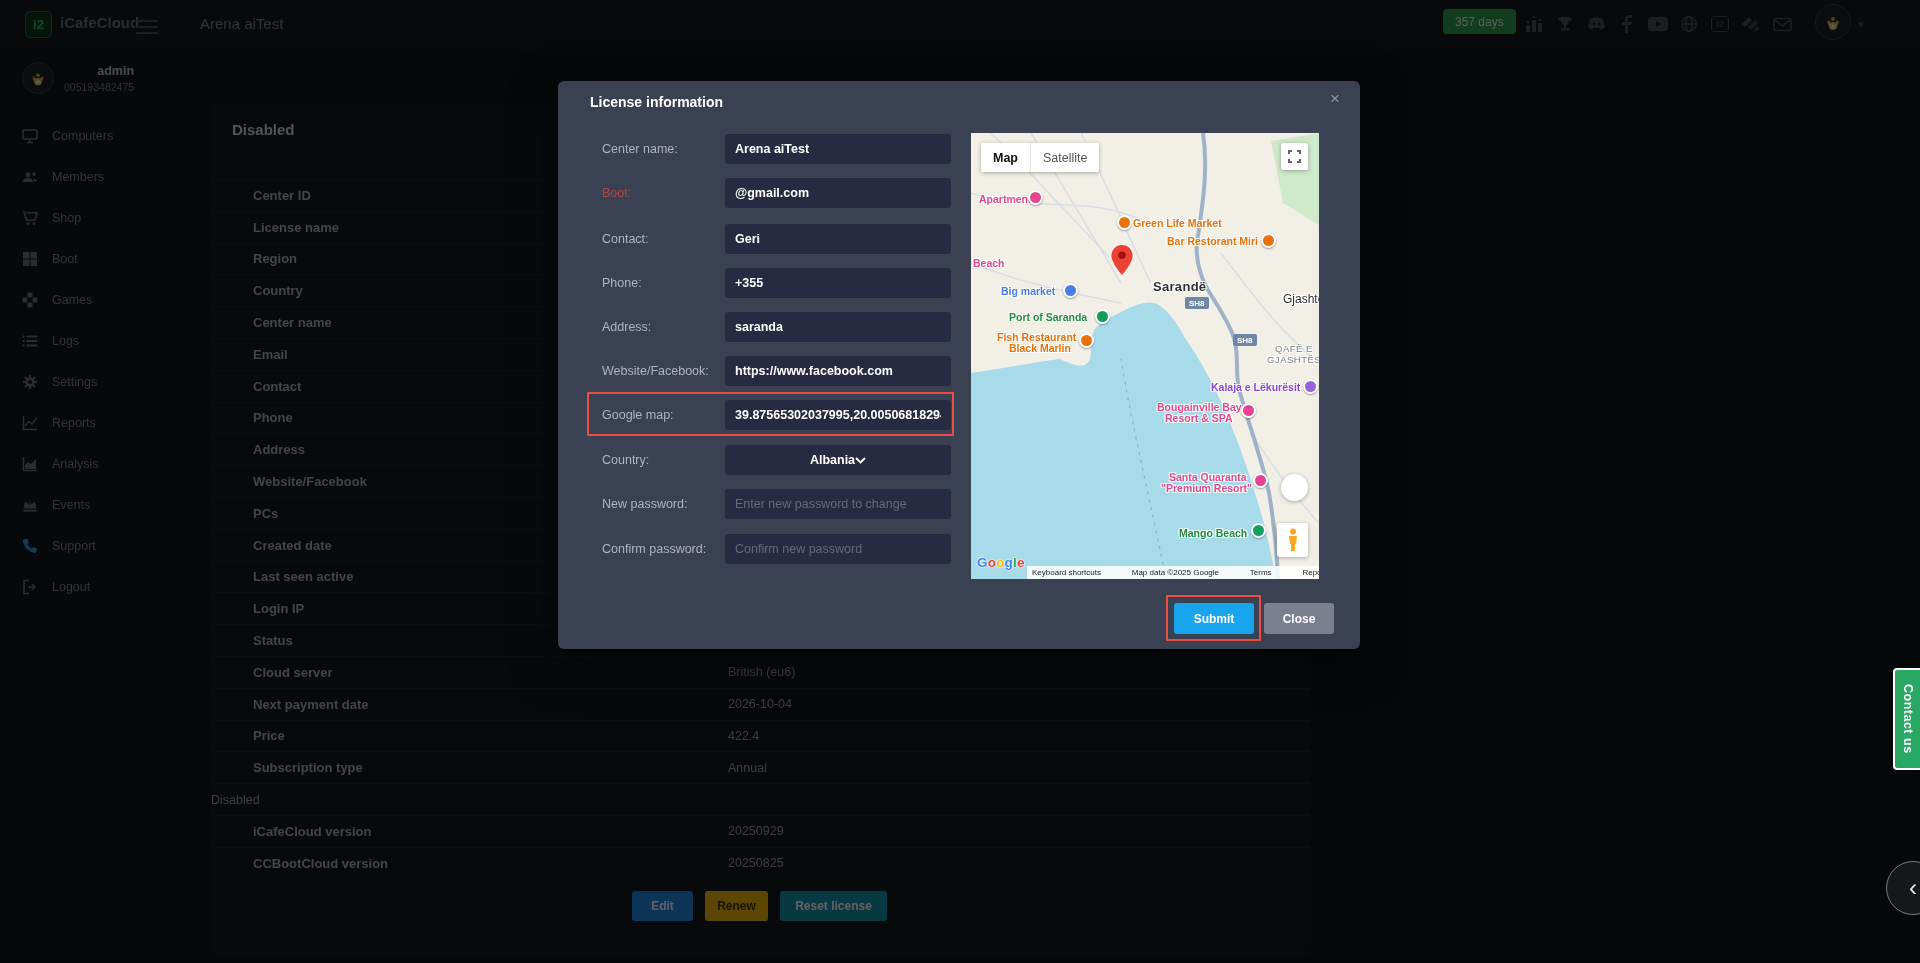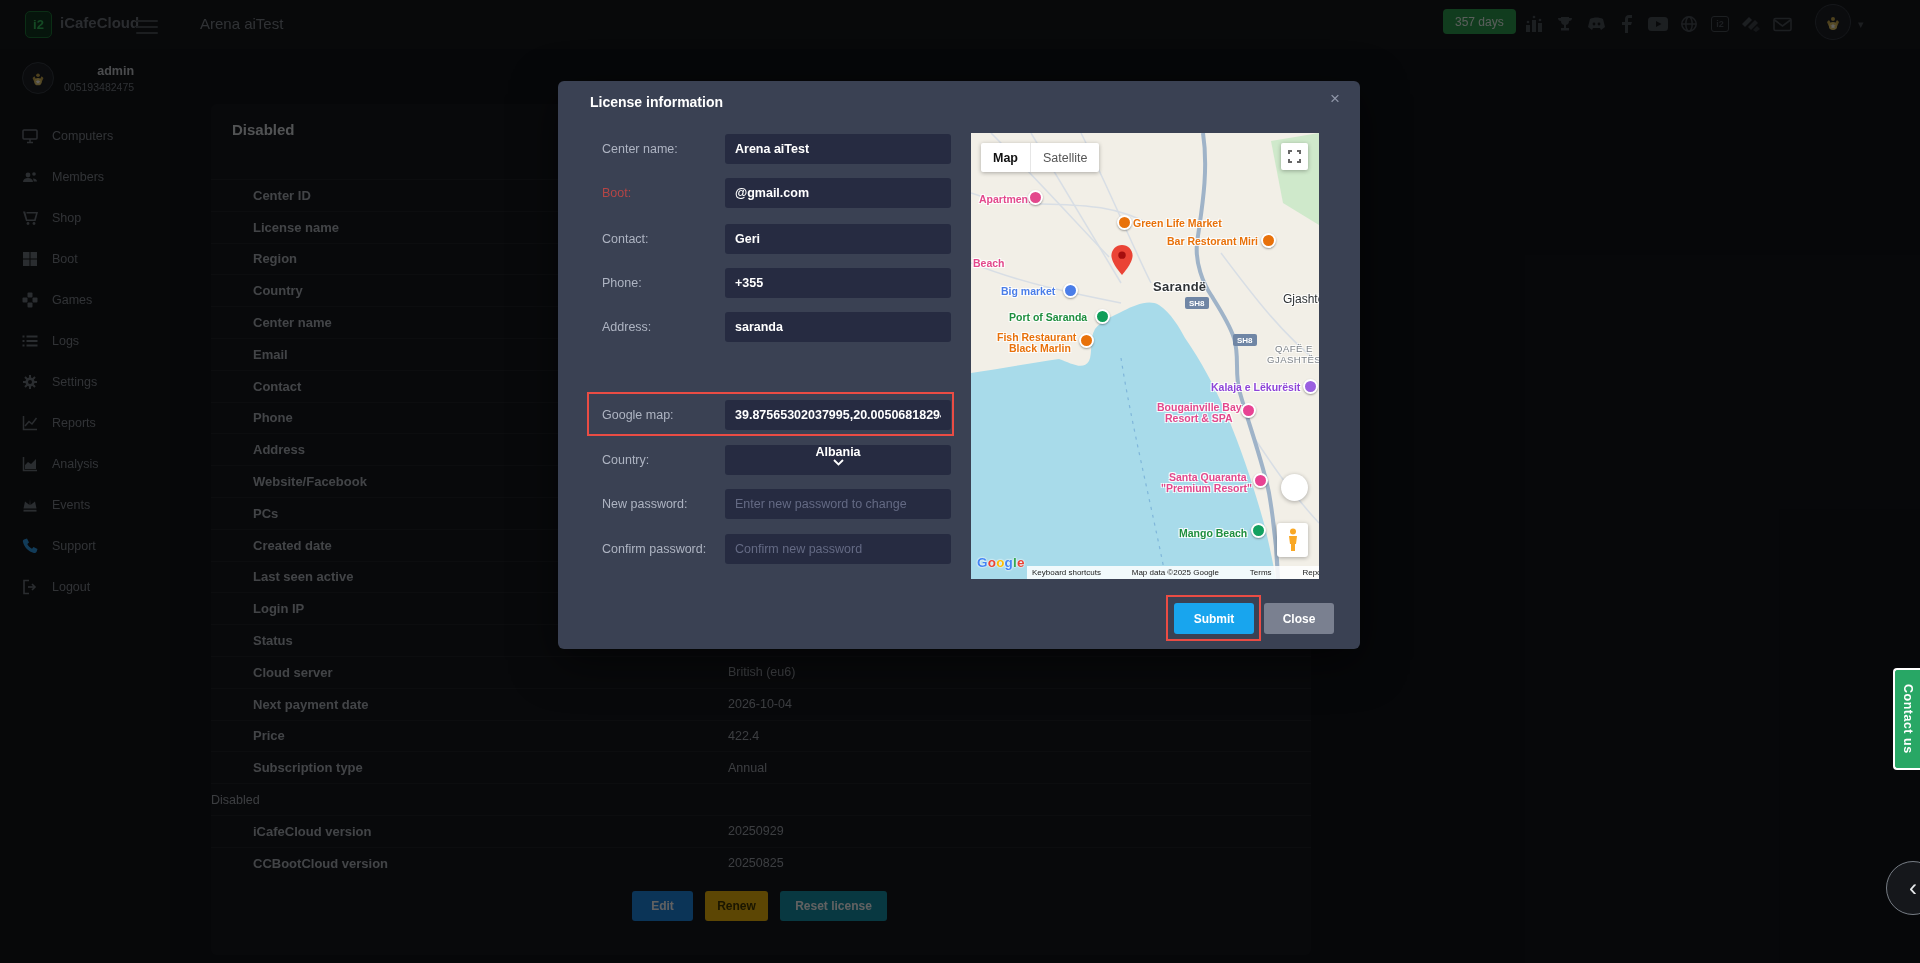--- a/index.html
+++ b/index.html
@@ -54,21 +54,21 @@
 
   
   .modal { position:absolute; left:558px; top:81px; width:802px; height:568px; background:#3a4153; border-radius:6px; box-shadow:0 12px 45px rgba(0,0,0,0.55); z-index:100; }
   .modal-title { position:absolute; left:32px; top:13px; font-size:14px; font-weight:bold; color:#ffffff; }
   .modal-x { position:absolute; right:20px; top:8px; font-size:17px; color:#8f96a8; cursor:pointer; }
   .mrow { position:absolute; left:44px; width:349px; height:30px; display:flex; align-items:center; }
   .mrow label { flex:none; width:123px; font-size:12.5px; color:#aeb4c2; }
   .mrow label.red { color:#b54545; }
   .mrow input, .mrow .selectbox { width:226px; height:30px; background:#262b41; border:none; border-radius:3px; color:#fff; font-size:12.5px; font-weight:bold; padding:0 10px; font-family:inherit; }
   .mrow input::placeholder { color:#646a84; font-weight:normal; }
-  .selectbox { display:flex; align-items:center; justify-content:flex-start; cursor:pointer;flex-direction:column; }
+  .selectbox { display:flex; align-items:center; justify-content:center; cursor:pointer; }
   .ann { position:absolute; border:2px solid #ea4c44; z-index:110; pointer-events:none; }
   .ann-map { left:29px; top:311px; width:367px; height:44px; }
   .ann-submit { left:608px; top:514px; width:95px; height:46px; }
   .mbtn { position:absolute; height:31px; border:none; border-radius:3px; font-size:12px; font-weight:bold; color:#fff; font-family:inherit; cursor:pointer; }
   .mbtn-submit { left:616px; top:522px; width:80px; background:#18a5ee; }
   .mbtn-close { left:706px; top:522px; width:70px; background:#7a8090; }
 
   
   .map { position:absolute; left:413px; top:52px; width:348px; height:446px; background:#a8dbea; overflow:hidden; }
   .map svg.base { position:absolute; inset:0; }
@@ -427,20 +427,24 @@
         <input readonly="" value="Geri" style="">
       </div>
     <div class="mrow" style="top:187px">
         <label>Phone:</label>
         <input readonly="" value="+355" style="">
       </div>
     <div class="mrow" style="top:231px">
         <label>Address:</label>
         <input readonly="" value="saranda" style="">
       </div>
+    <div class="mrow" style="top:275px">
+        <label>Website/Facebook:</label>
+        <input readonly="" value="https://www.facebook.com" style="">
+      </div>
     <div class="mrow" style="top:319px">
         <label>Google map:</label>
         <input readonly="" value="39.87565302037995,20.0050681829452" style="">
       </div>
     <div class="mrow" style="top:364px">
         <label>Country:</label>
       <div class="selectbox">
           <span>Albania</span>
           <svg width="11" height="7" fill="none" stroke="#fff" stroke-width="1.8">
             <path d="M1 1l4.5 4.5L10 1"></path>

